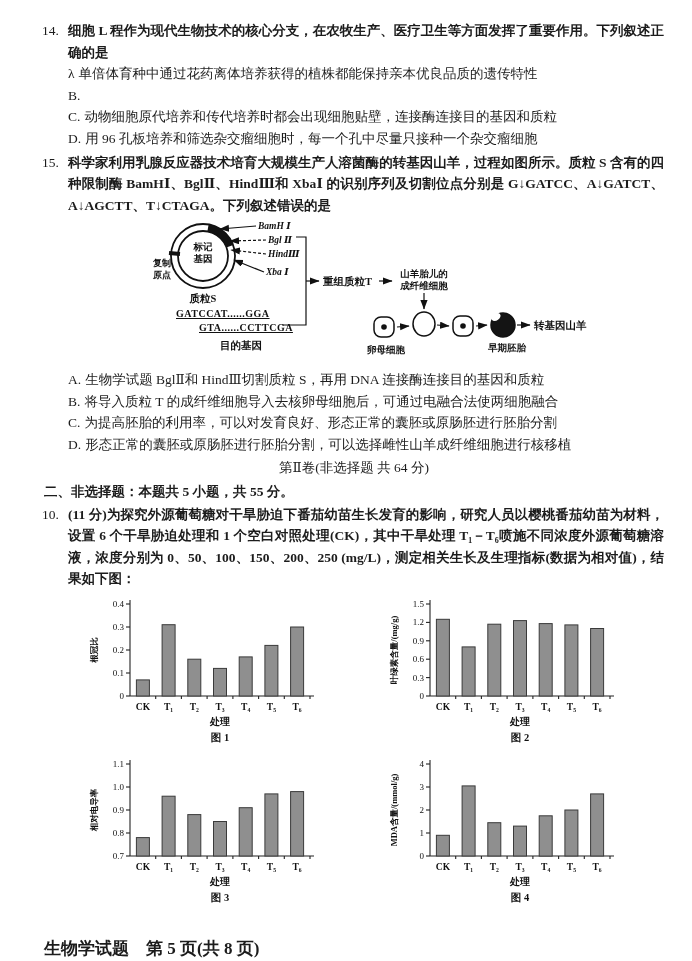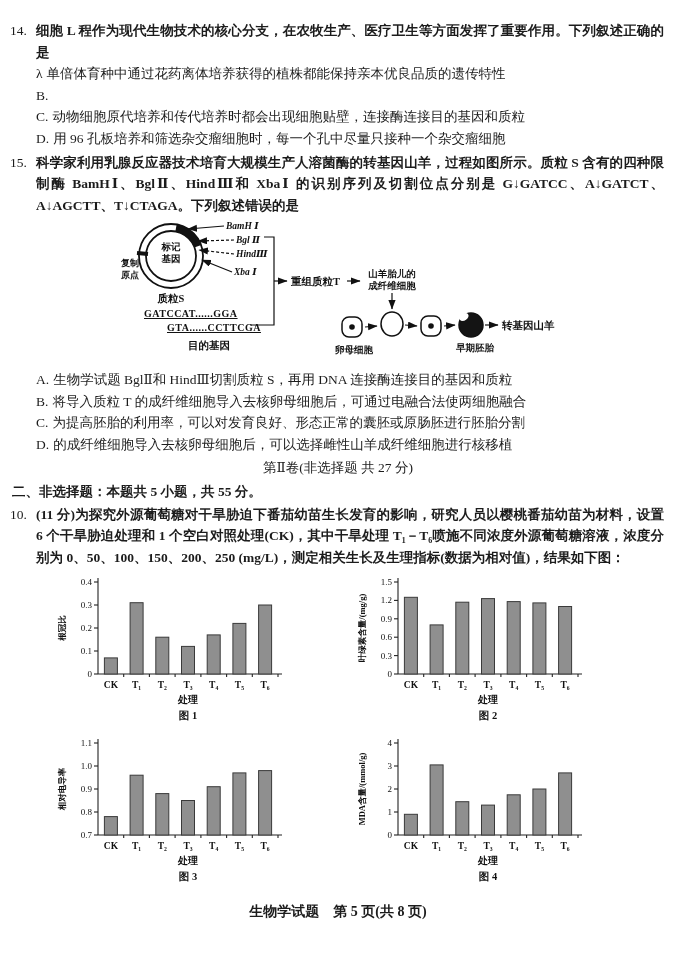--- a/index.html
+++ b/index.html
@@ -1,21 +1,21 @@
 <!DOCTYPE html>
 <html><head>
 <meta charset="utf-8">
 <style>
   html,body{margin:0;padding:0;}
   body{
     width:692px;height:961px;overflow:hidden;background:#ffffff;
     font-family:"Liberation Serif","DejaVu Serif",serif;
     color:#1c1c1c;
   }
-  .page{padding:20px 28px 0 12px;font-size:13.5px;line-height:1.6;}
+  .page{padding:20px 28px 0 44px;font-size:13.5px;line-height:1.6;}
   .question{position:relative;padding-left:24px;margin-bottom:2px;}
   .qnum{position:absolute;left:-2px;top:0;}
   .stem{text-align:justify;font-weight:bold;}
   .option{display:flex;}
   .option .olabel{flex:0 0 auto;margin-right:4px;}
   .center-line{text-align:center;margin:1px 0 2px 0;}
   .sec-header{font-weight:bold;margin:2px 0 1px 0;}
   .diagram-wrap{margin:4px 0 2px 48px;}
   svg text{font-family:"Liberation Serif","DejaVu Serif",serif;fill:#111;}
   .dg-label{font-size:9.5px;font-weight:bold;}
@@ -27,21 +27,21 @@
   .dg-dash{stroke-dasharray:3,2;}
   .charts-grid{display:grid;grid-template-columns:290px 290px;gap:4px 10px;margin:6px 0 0 36px;}
   .chart-cell{width:262px;}
   .chart-cell svg .ax{stroke:#222;stroke-width:1.1;}
   .chart-cell svg .bar{fill:#8f8f8f;stroke:#3a3a3a;stroke-width:1;}
   .chart-cell svg .tick{font-size:9px;}
   .chart-cell svg .cat{font-size:9.5px;font-weight:bold;}
   .chart-cell svg .xlab{font-size:10px;font-weight:bold;}
   .chart-cell svg .cap{font-size:10.5px;font-weight:bold;}
   .chart-cell svg .ylab{font-size:8.5px;font-weight:bold;}
-  .footer{text-align:center;font-weight:bold;font-size:14px;margin-top:10px;}
+  .footer{font-weight:bold;font-size:17px;margin-top:22px;}
 </style>
 </head>
 <body>
 
 <div class="page">
 
   <div class="question">
     <span class="qnum">14.</span>
     <div class="stem">细胞 L 程作为现代生物技术的核心分支，在农牧生产、医疗卫生等方面发挥了重要作用。下列叙述正确的是</div>
     <div class="option">
@@ -131,25 +131,25 @@
     <div class="option">
       <span class="olabel">B.</span>
       <span>将导入质粒 T 的成纤维细胞导入去核卵母细胞后，可通过电融合法使两细胞融合</span>
     </div>
     <div class="option">
       <span class="olabel">C.</span>
       <span>为提高胚胎的利用率，可以对发育良好、形态正常的囊胚或原肠胚进行胚胎分割</span>
     </div>
     <div class="option">
       <span class="olabel">D.</span>
-      <span>的成纤维细胞导入去核卵母细胞后，可以选择雌性山羊成纤维细胞进行核移植</span>
+      <span>形态正常的囊胚或原肠胚进行胚胎分割，可以选择雌性山羊成纤维细胞进行核移植</span>
     </div>
   </div>
 
-  <div class="center-line">第Ⅱ卷(非选择题 共 27 分)</div>
+  <div class="center-line">第Ⅱ卷(非选择题 共 64 分)</div>
   <div class="sec-header">二、非选择题：本题共 5 小题，共 55 分。</div>
 
   <div class="question">
     <span class="qnum">10.</span>
     <div class="stem">(11 分)为探究外源葡萄糖对干旱胁迫下番茄幼苗生长发育的影响，研究人员以樱桃番茄幼苗为材料，设置 6 个干旱胁迫处理和 1 个空白对照处理(CK)，其中干旱处理 T₁－T₆喷施不同浓度外源葡萄糖溶液，浓度分别为 0、50、100、150、200、250 (mg/L)，测定相关生长及生理指标(数据为相对值)，结果如下图：</div>
   </div>
 
   <div class="charts-grid">
     <div class="chart-cell"><svg width="262" height="150" viewBox="0 0 262 150">
           <line x1="50" y1="4" x2="50" y2="100" class="ax"></line>

